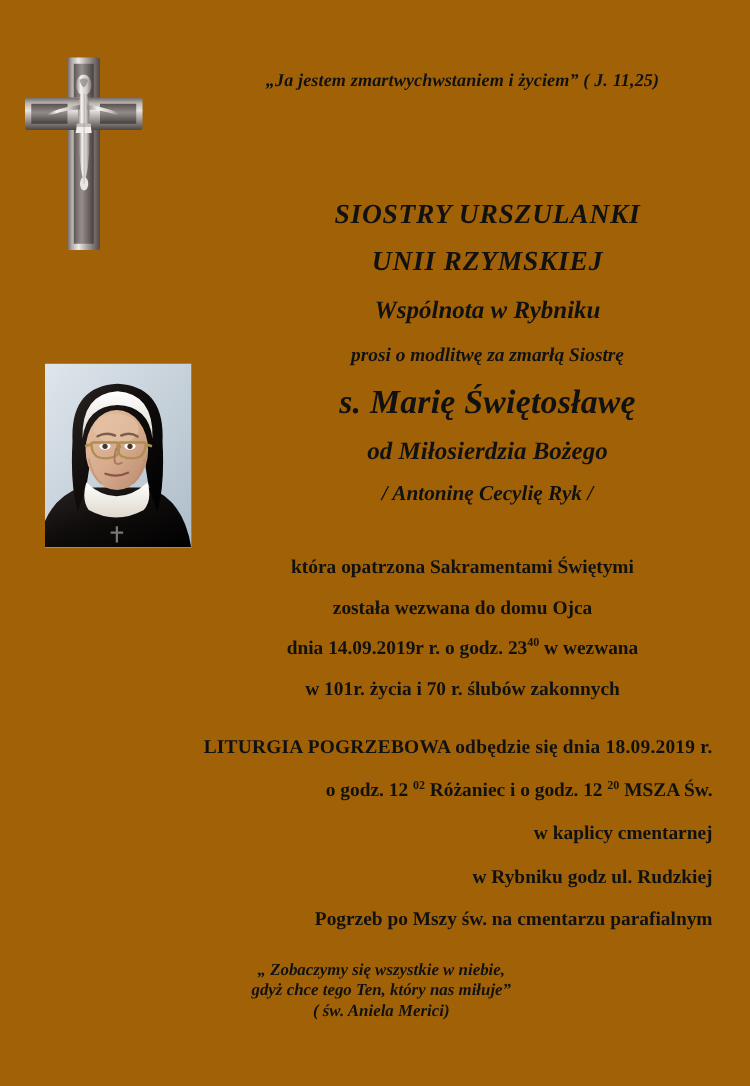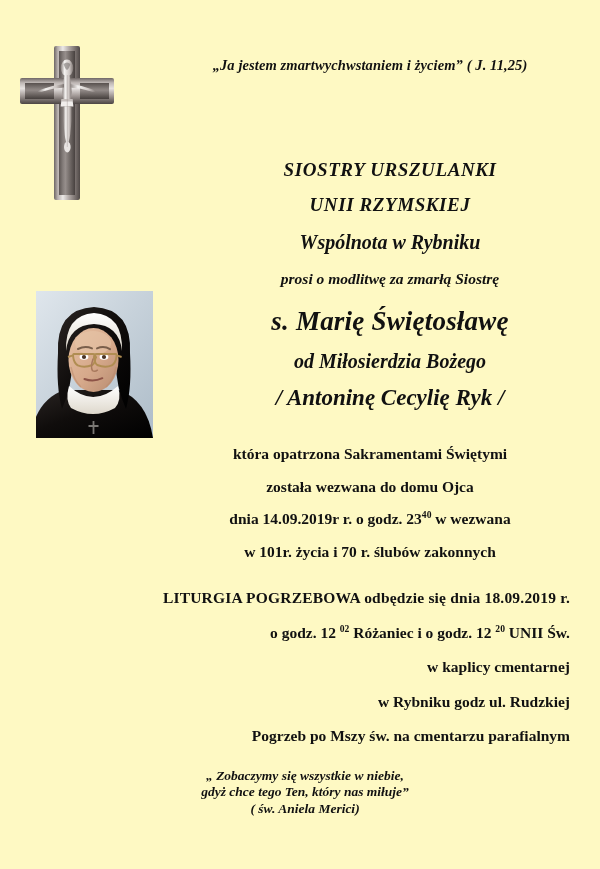--- a/index.html
+++ b/index.html
@@ -11,21 +11,21 @@
   body {
     font-family: "Liberation Serif", "DejaVu Serif", serif;
     color: #111111;
     -webkit-font-smoothing: antialiased;
   }
   #page {
     position: relative;
     width: 600px;
     height: 869px;
     margin: 0 auto;
-    background: #fef9c3;
+    background: #a16207;
     overflow: hidden;
   }
 
   
   #crucifix {
     position: absolute;
     left: 18px;
     top: 44px;
     width: 100px;
     height: 158px;
@@ -60,21 +60,21 @@
 
   #congregation {
     left: 200px;
     top: 160px;
     width: 380px;
   }
   #congregation .line1,
   #congregation .line2 {
     font-style: italic;
     font-weight: bold;
-    font-size: 19px;
+    font-size: 22px;
     letter-spacing: .6px;
     line-height: 1.0;
   }
   #congregation .line2 { margin-top: 16px; }
   #congregation .line3 {
     font-style: italic;
     font-weight: bold;
     font-size: 20px;
     margin-top: 18px;
     line-height: 1.0;
@@ -102,21 +102,21 @@
   #deceased .religious-name {
     font-style: italic;
     font-weight: bold;
     font-size: 20px;
     margin-top: 16px;
     line-height: 1.0;
   }
   #deceased .civil-name {
     font-style: italic;
     font-weight: bold;
-    font-size: 23px;
+    font-size: 17px;
     margin-top: 15px;
     line-height: 1.0;
   }
 
   #death {
     left: 150px;
     top: 446px;
     width: 440px;
     font-weight: bold;
     font-size: 15.5px;
@@ -309,21 +309,21 @@
 
   <div class="txt" id="death">
     <div>która opatrzona Sakramentami Świętymi</div>
     <div>została wezwana do domu Ojca</div>
     <div><span>dnia 14.09.2019r r. o godz. 23</span><sup>40</sup><span> w wezwana</span></div>
     <div>w 101r. życia i 70 r. ślubów zakonnych</div>
   </div>
 
   <div class="txt" id="funeral">
     <div class="headline">LITURGIA  POGRZEBOWA  odbędzie  się  dnia  18.09.2019 r.</div>
-    <div><span>o godz. 12 </span><sup>02</sup><span> Różaniec i o godz. 12 </span><sup>20</sup><span>  UNII Św.</span></div>
+    <div><span>o godz. 12 </span><sup>02</sup><span> Różaniec i o godz. 12 </span><sup>20</sup><span>  MSZA Św.</span></div>
     <div>w kaplicy cmentarnej</div>
     <div>w Rybniku godz ul. Rudzkiej</div>
     <div>Pogrzeb po Mszy św. na cmentarzu parafialnym</div>
   </div>
 
   <div class="txt" id="closing">
     <div>„ Zobaczymy się wszystkie w niebie,</div>
     <div>gdyż chce tego Ten, który nas miłuje”</div>
     <div>( św. Aniela Merici)</div>
   </div>

